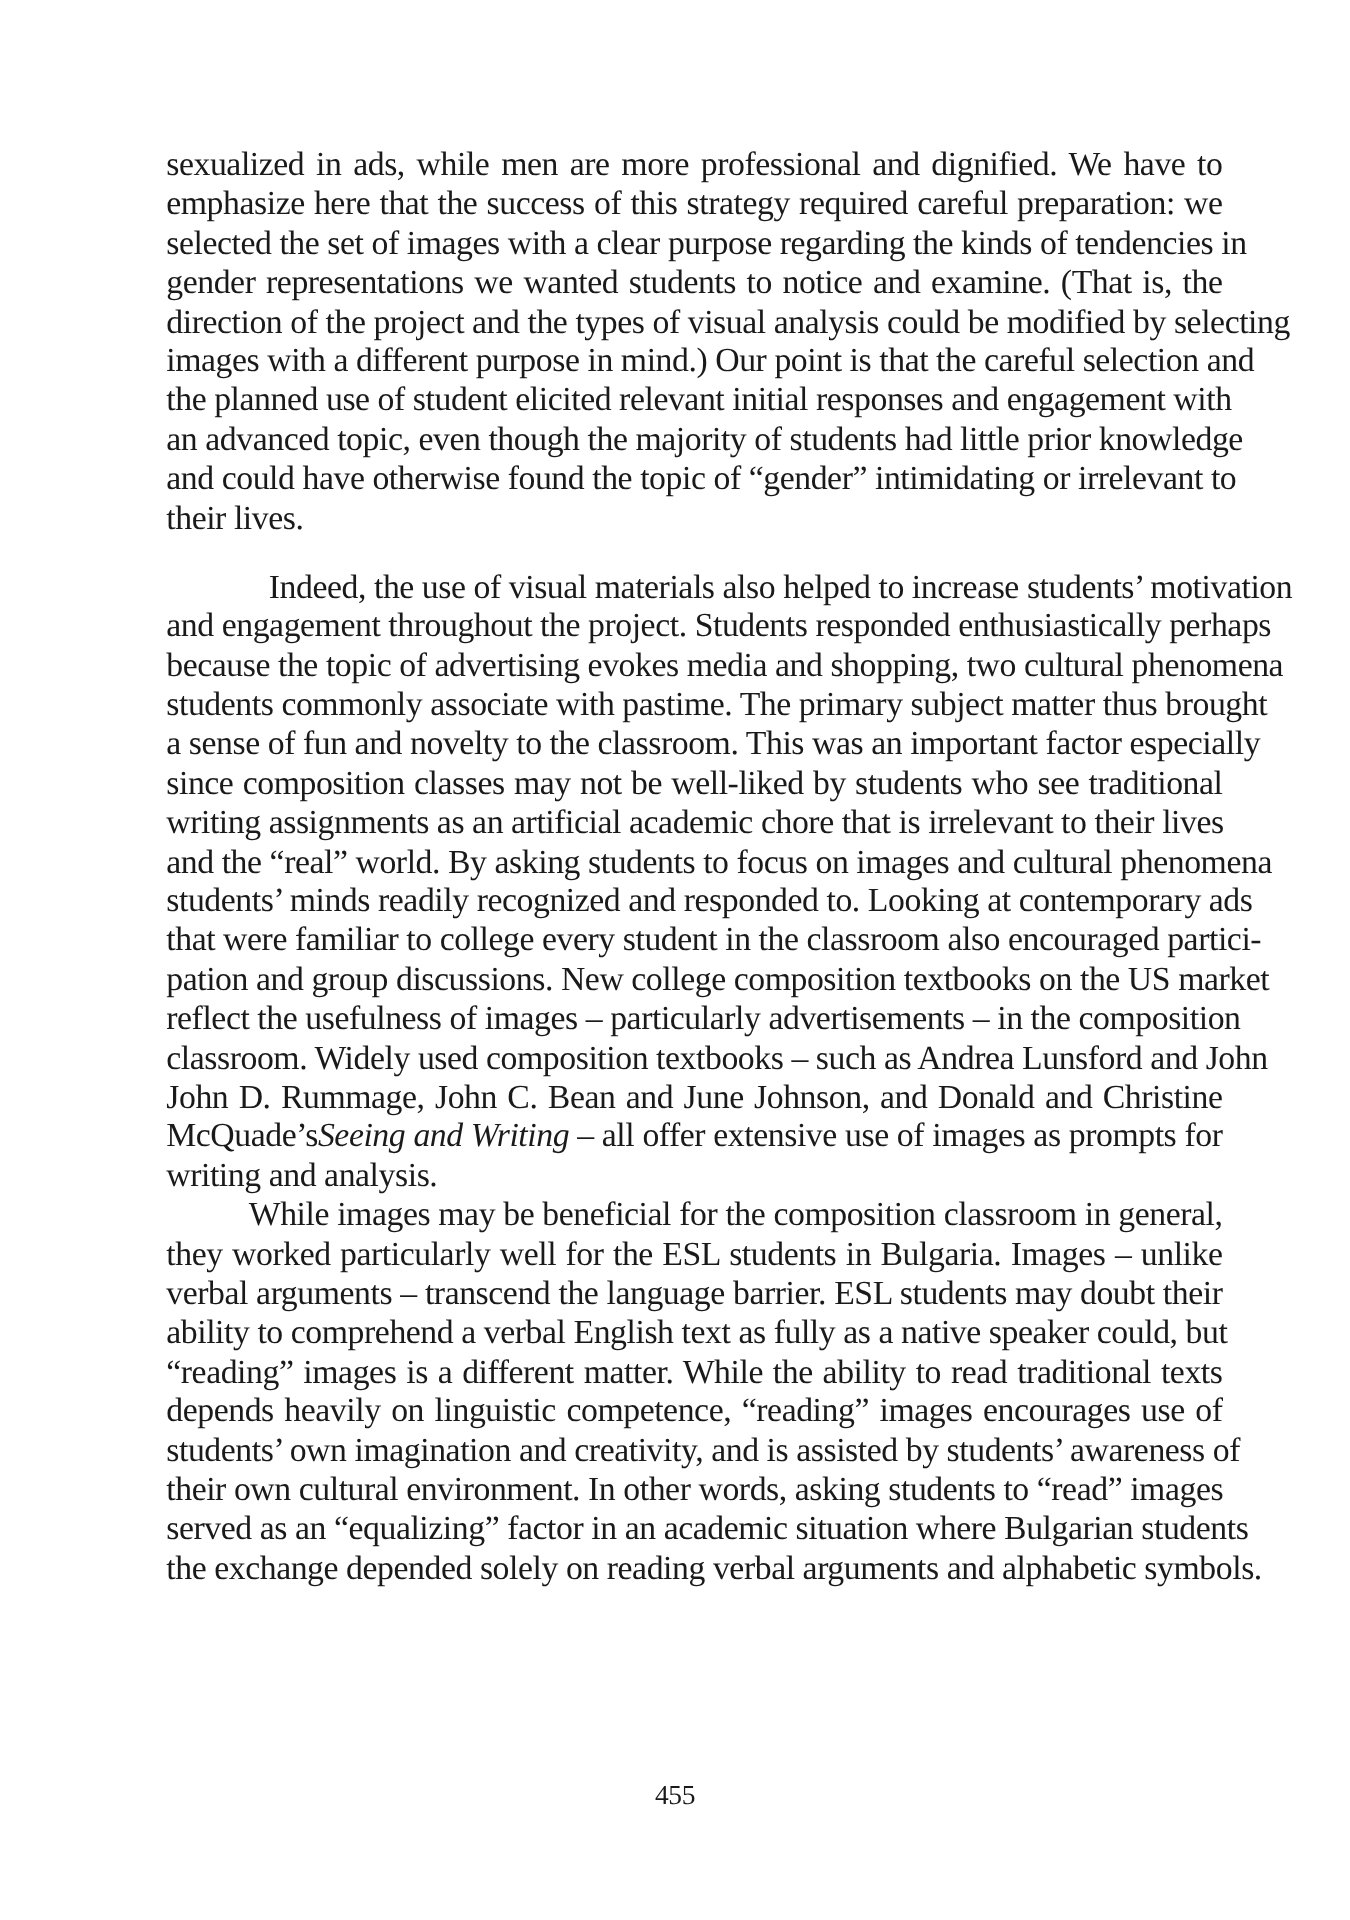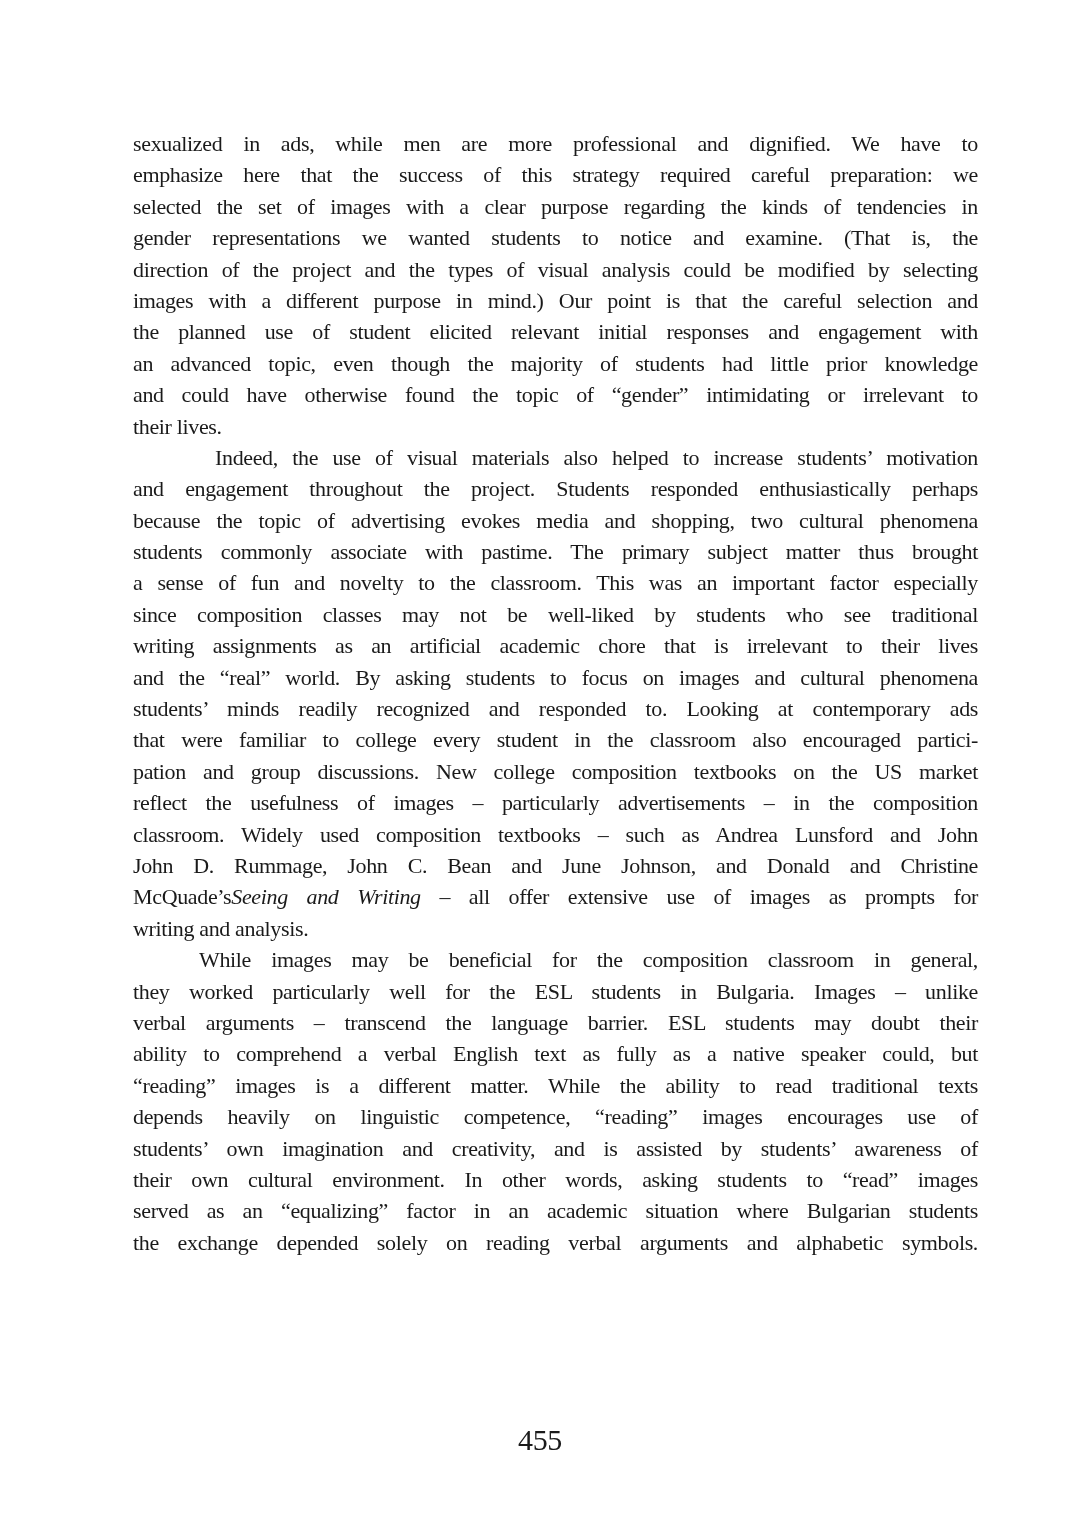--- a/index.html
+++ b/index.html
@@ -18,48 +18,48 @@
     .page {
       position: absolute;
       left: 0; top: 0;
       width: 1080px;
       height: 1536px;
       background: #ffffff;
     }
     .body-text {
       position: absolute;
       left: 133px;
-      top: 128px;
+      top: 116px;
       width: 845px;
-      font-size: 22px;
+      font-size: 27px;
       line-height: 31.4px;
       letter-spacing: -0.35px;
     }
     .line {
       display: block;
       white-space: nowrap;
       text-align: justify;
       text-align-last: justify;
       height: 31.4px;
       overflow: visible;
     }
     .line.last {
       text-align: right;
       text-align-last: left;
     }
-    .line.indent-big { padding-left: 82px; }
+    .line.indent-big { padding-left: 82px; margin-top: 24px; }
     .line.indent { padding-left: 66px; }
     .line em { font-style: italic; }
     .page-number {
       position: absolute;
       left: 0;
       width: 1080px;
       top: 1423px;
       text-align: center;
-      font-size: 30px;
+      font-size: 22px;
       letter-spacing: -0.3px;
     }
   </style>
 </head>
 <body>
 
 <div class="page">
   <div class="body-text">
 
     <div>

